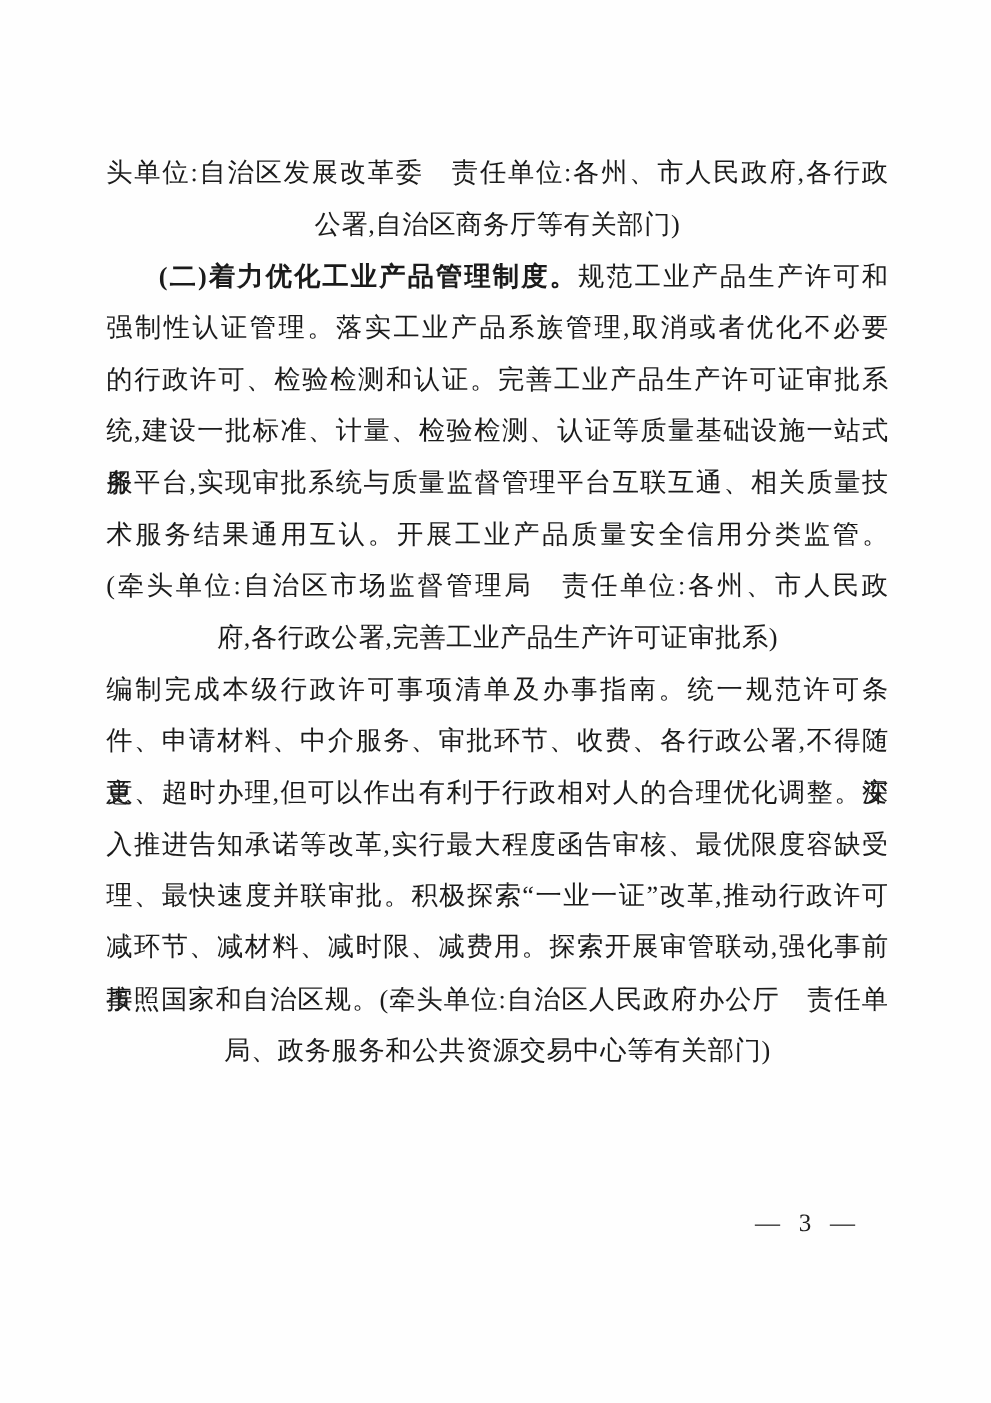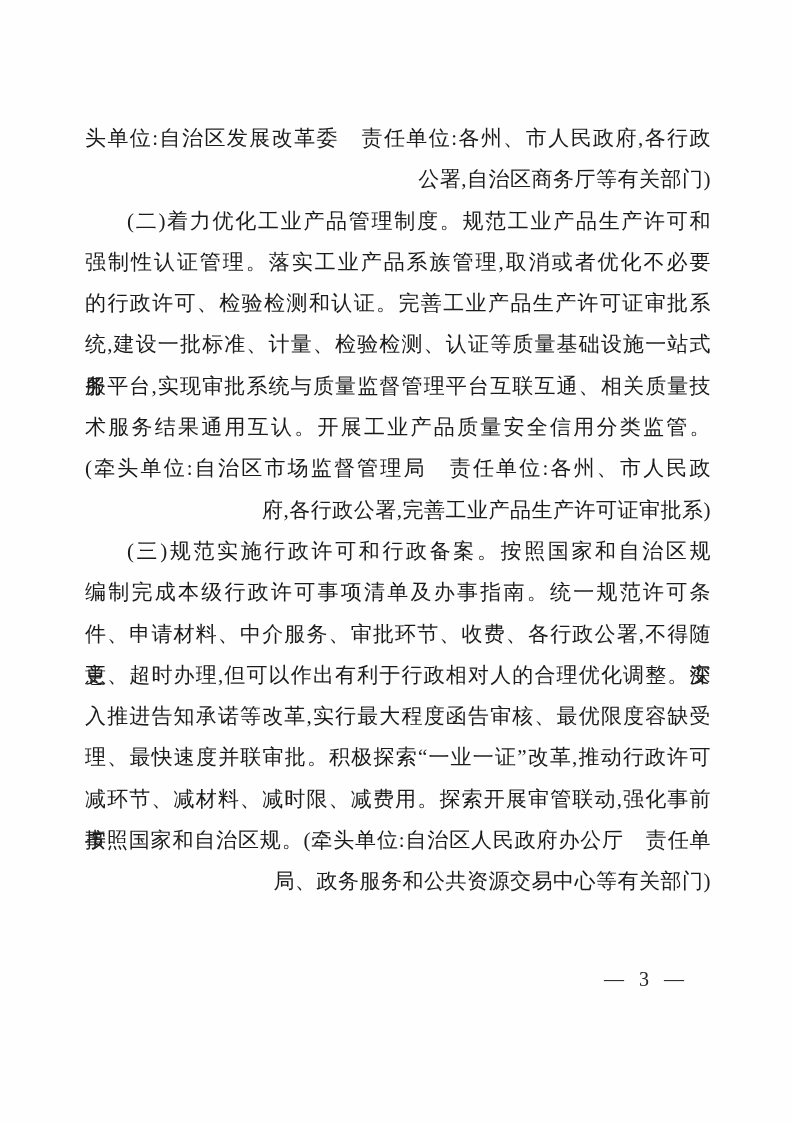--- a/index.html
+++ b/index.html
@@ -25,33 +25,33 @@
     width: 626px;
     font-size: 21px;
     line-height: 41.3px;
     color: #1b1b1b;
     letter-spacing: 0.5px;
   }
   .line {
     width: 100%;
     height: 41.3px;
     white-space: nowrap;
-    text-align: right;
+    text-align: center;
   }
   .line.fill {
     text-align: justify;
     text-align-last: justify;
     text-justify: inter-character;
     white-space: normal;
   }
   .line.indent {
     text-indent: 2em;
   }
   .seg { font-weight: normal; }
-  .seg.bold { font-weight: normal; }
+  .seg.bold { font-weight: bold; }
   .page-number {
     position: absolute;
     top: 968px;
     right: 104px;
     font-size: 20px;
     letter-spacing: 5px;
     color: #222;
     font-family: "Liberation Serif", "DejaVu Serif", serif;
   }
 </style>
@@ -63,21 +63,20 @@
       <div class="line fill"><span class="seg">头单位:自治区发展改革委　责任单位:各州、市人民政府,各行政</span></div>
       <div class="line"><span class="seg">公署,自治区商务厅等有关部门)</span></div>
       <div class="line fill indent"><span class="seg bold">(二)着力优化工业产品管理制度。</span><span class="seg">规范工业产品生产许可和</span></div>
       <div class="line fill"><span class="seg">强制性认证管理。落实工业产品系族管理,取消或者优化不必要</span></div>
       <div class="line fill"><span class="seg">的行政许可、检验检测和认证。完善工业产品生产许可证审批系</span></div>
       <div class="line fill"><span class="seg">统,建设一批标准、计量、检验检测、认证等质量基础设施一站式服</span></div>
       <div class="line fill"><span class="seg">务平台,实现审批系统与质量监督管理平台互联互通、相关质量技</span></div>
       <div class="line fill"><span class="seg">术服务结果通用互认。开展工业产品质量安全信用分类监管。</span></div>
       <div class="line fill"><span class="seg">(牵头单位:自治区市场监督管理局　责任单位:各州、市人民政</span></div>
       <div class="line"><span class="seg">府,各行政公署,完善工业产品生产许可证审批系)</span></div>
-      <div class="line fill indent"><span class="seg bold">(三)规范实施行政许可和行政备案。</span><span class="seg">按照国家和自治区规</span></div>
       <div class="line fill"><span class="seg">编制完成本级行政许可事项清单及办事指南。统一规范许可条</span></div>
       <div class="line fill"><span class="seg">件、申请材料、中介服务、审批环节、收费、各行政公署,不得随意变</span></div>
       <div class="line fill"><span class="seg">更、超时办理,但可以作出有利于行政相对人的合理优化调整。深</span></div>
       <div class="line fill"><span class="seg">入推进告知承诺等改革,实行最大程度函告审核、最优限度容缺受</span></div>
       <div class="line fill"><span class="seg">理、最快速度并联审批。积极探索“一业一证”改革,推动行政许可</span></div>
       <div class="line fill"><span class="seg">减环节、减材料、减时限、减费用。探索开展审管联动,强化事前事</span></div>
       <div class="line fill"><span class="seg">按照国家和自治区规。(牵头单位:自治区人民政府办公厅　责任单</span></div>
       <div class="line"><span class="seg">局、政务服务和公共资源交易中心等有关部门)</span></div>
     </div>
   <div class="page-number">— 3 —</div>

